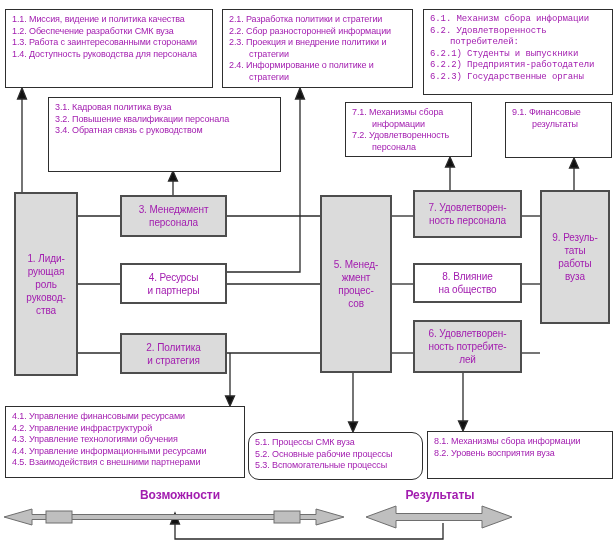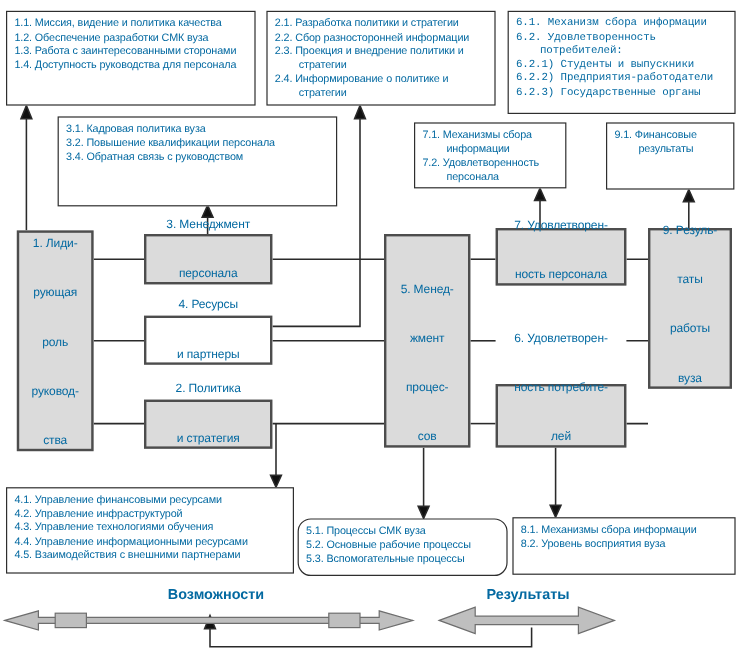--- a/index.html
+++ b/index.html
@@ -1,31 +1,31 @@
 <!DOCTYPE html>
 <html><head>
 <meta charset="utf-8">
 <style>
   html,body{margin:0;padding:0;background:#fff;}
   #canvas{
     position:relative;width:616px;height:547px;background:#fff;
-    font-family:"Liberation Sans","DejaVu Sans",sans-serif;color:#0369a1;
+    font-family:"Liberation Sans","DejaVu Sans",sans-serif;color:#a21caf;
     overflow:hidden;
   }
   #wires{position:absolute;left:0;top:0;width:616px;height:547px;}
   .note{
     position:absolute;background:#fff;border:1px solid #2e2e2e;
     font-size:9px;line-height:1.28;letter-spacing:-0.1px;
     padding:4px 3px 2px 6px;box-sizing:border-box;z-index:2;
   }
   .note .nl{padding-left:20px;text-indent:-20px;}
   .block{
     position:absolute;border:2px solid #4d4d4d;box-sizing:border-box;
-    display:flex;flex-direction:column;justify-content:flex-end;align-items:center;
-    text-align:center;font-size:10px;line-height:1.3;letter-spacing:-0.1px;z-index:2;gap:28px;
+    display:flex;flex-direction:column;justify-content:center;align-items:center;
+    text-align:center;font-size:10px;line-height:1.3;letter-spacing:-0.1px;z-index:2;
   }
   .gray{background:#dbdbdb;}
   .white{background:#ffffff;}
   .flabel{
     position:absolute;font-size:12px;font-weight:bold;text-align:center;z-index:2;
   }
 </style>
 </head>
 <body>
 
@@ -134,20 +134,24 @@
   <div class="block gray" style="left:320px;top:195px;width:72px;height:178px;">
     <div>5. Менед-</div>
     <div>жмент</div>
     <div>процес-</div>
     <div>сов</div>
   </div>
   <div class="block gray" style="left:413px;top:190px;width:109px;height:48px;">
     <div>7. Удовлетворен-</div>
     <div>ность персонала</div>
   </div>
+  <div class="block white" style="left:413px;top:263px;width:109px;height:40px;">
+    <div>8. Влияние</div>
+    <div>на общество</div>
+  </div>
   <div class="block gray" style="left:413px;top:320px;width:109px;height:53px;">
     <div>6. Удовлетворен-</div>
     <div>ность потребите-</div>
     <div>лей</div>
   </div>
   <div class="block gray" style="left:540px;top:190px;width:70px;height:134px;">
     <div>9. Резуль-</div>
     <div>таты</div>
     <div>работы</div>
     <div>вуза</div>

